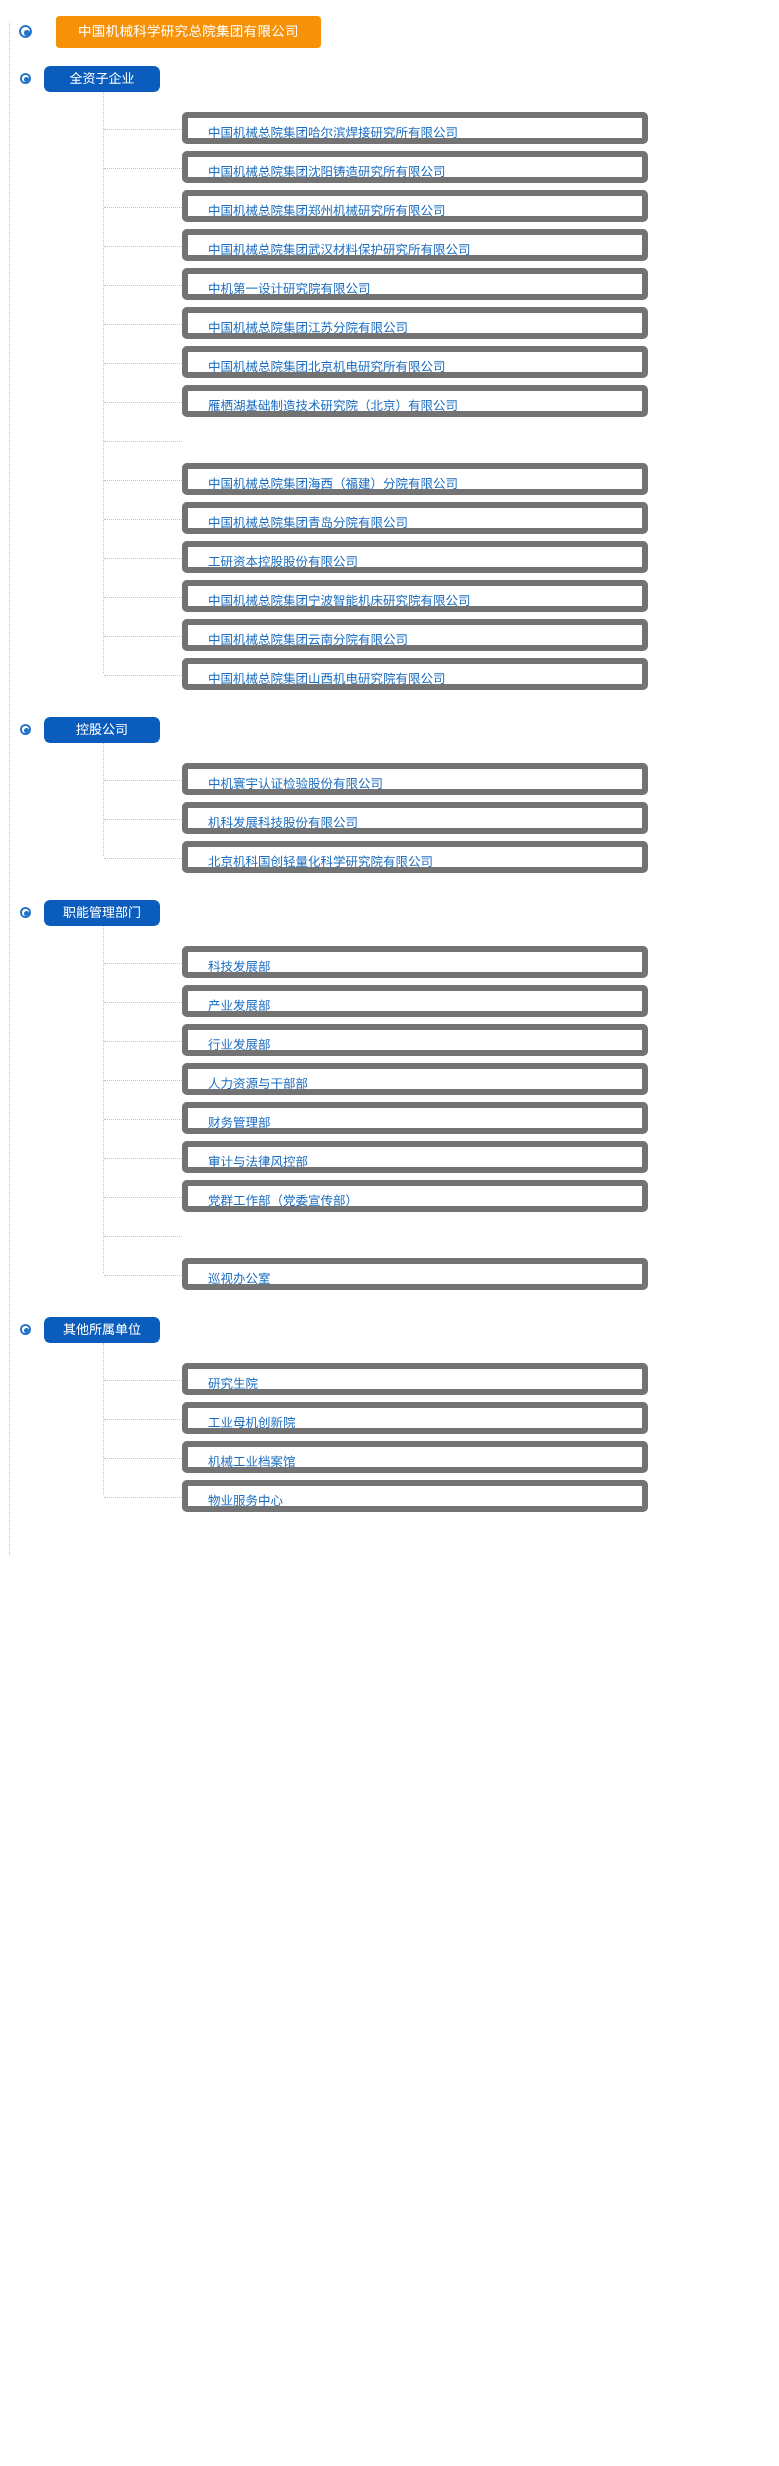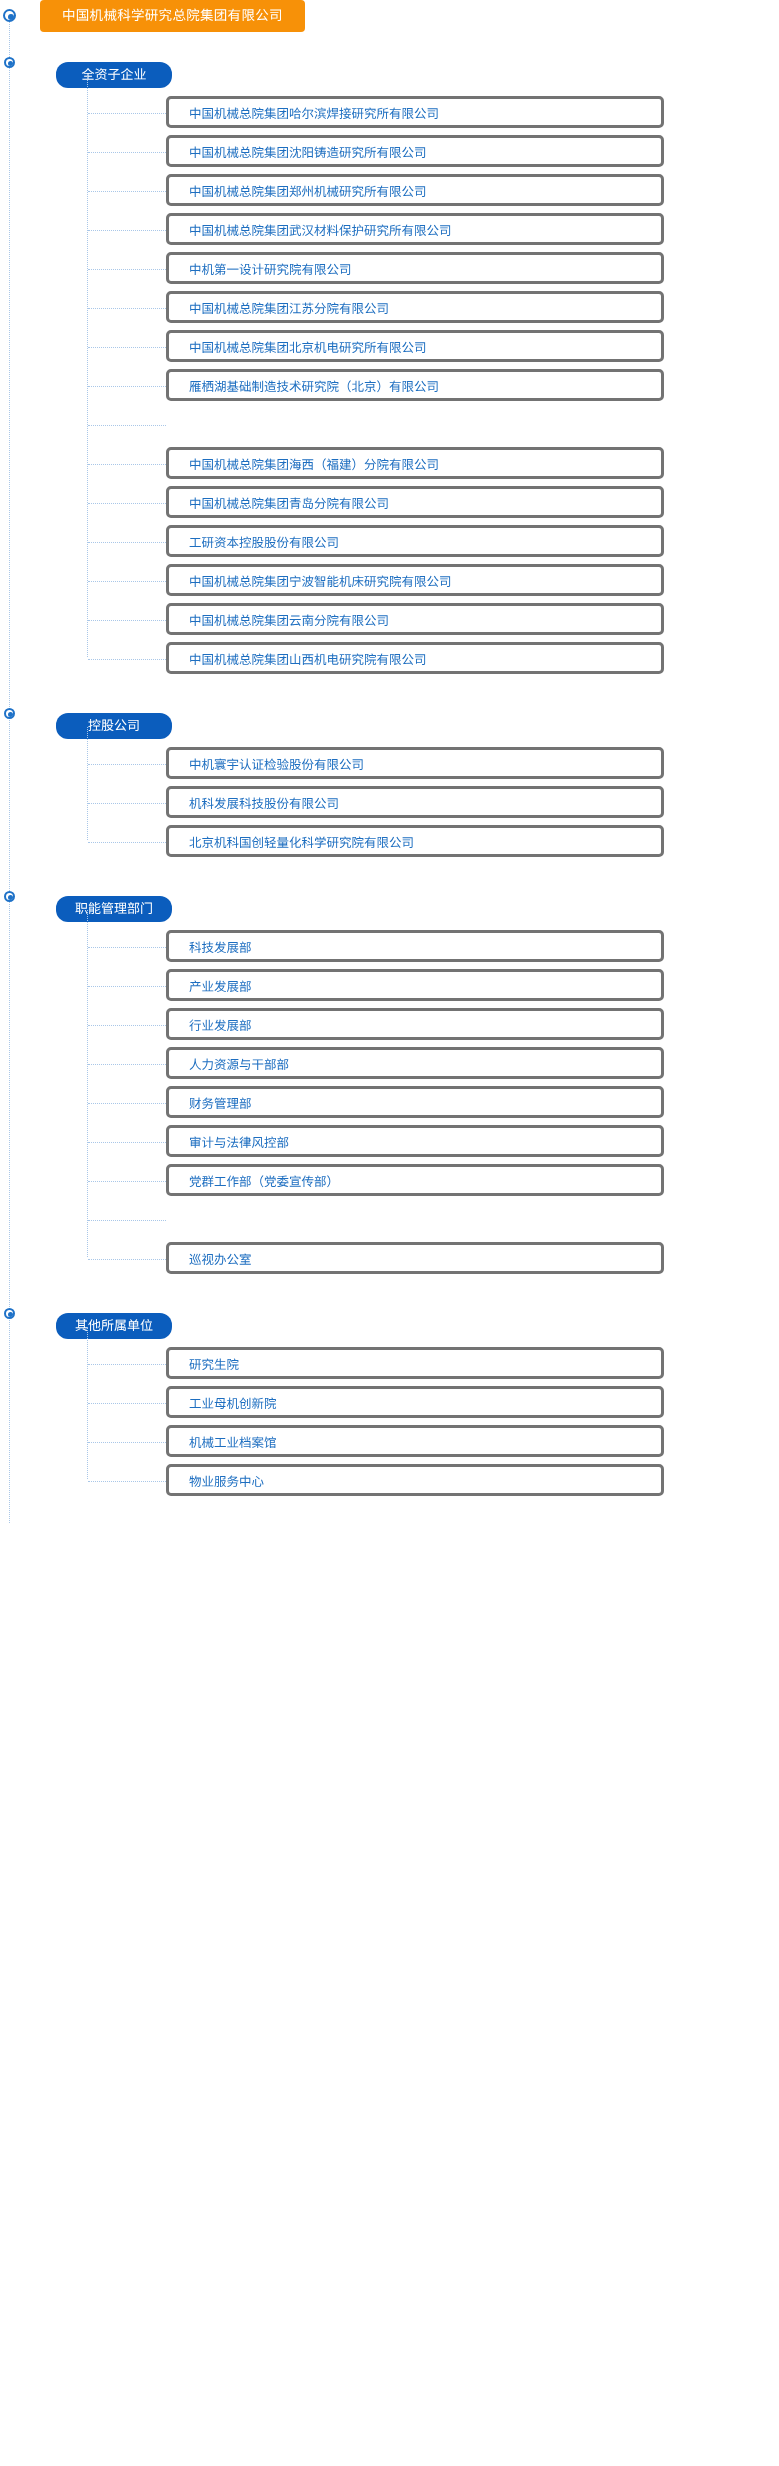--- a/index.html
+++ b/index.html
@@ -14,21 +14,21 @@
     min-height: 2466px;
     font-family: "Liberation Sans", "DejaVu Sans", sans-serif;
     position: relative;
     overflow-x: hidden;
   }
 
   
   #org-chart {
     position: relative;
     width: 676px;
-    padding: 0;
+    padding: 16px;
   }
 
   
   .trunk {
     position: absolute;
     left: 9px;
     top: 22px;
     bottom: 0;
     width: 0;
     border-left: 1px dotted #a9c7e8;
@@ -103,31 +103,30 @@
     left: 2px;
     top: 2px;
     width: 5px;
     height: 5px;
     border-radius: 50%;
     background: #1f72c8;
   }
   .group-label {
     position: absolute;
     left: 28px;
-    top: 12px;
+    top: 0;
     width: 116px;
     height: 26px;
     line-height: 26px;
     text-align: center;
     background: #0b5dbd;
     color: #ffffff;
-    border-radius: 12px;
+    border-radius: 6px;
     font-size: 13px;
     white-space: nowrap;
-    margin-left: 28px;
   }
 
   
   .children {
     position: relative;
     padding-left: 0;
     margin: 0;
     list-style: none;
   }
   .children::before {
@@ -154,21 +153,21 @@
     height: 0;
     border-top: 1px dotted #a9c7e8;
   }
   .item-box {
     position: absolute;
     left: 166px;
     right: 12px;
     top: 2px;
     height: 32px;
     line-height: 30px;
-    border: 3px solid #737373;
+    border: 6px solid #737373;
     border-radius: 5px;
     background: #ffffff;
     color: #1d6ec0;
     font-size: 12.5px;
     padding-left: 20px;
     white-space: nowrap;
     overflow: hidden;
     text-overflow: ellipsis;
   }
 

